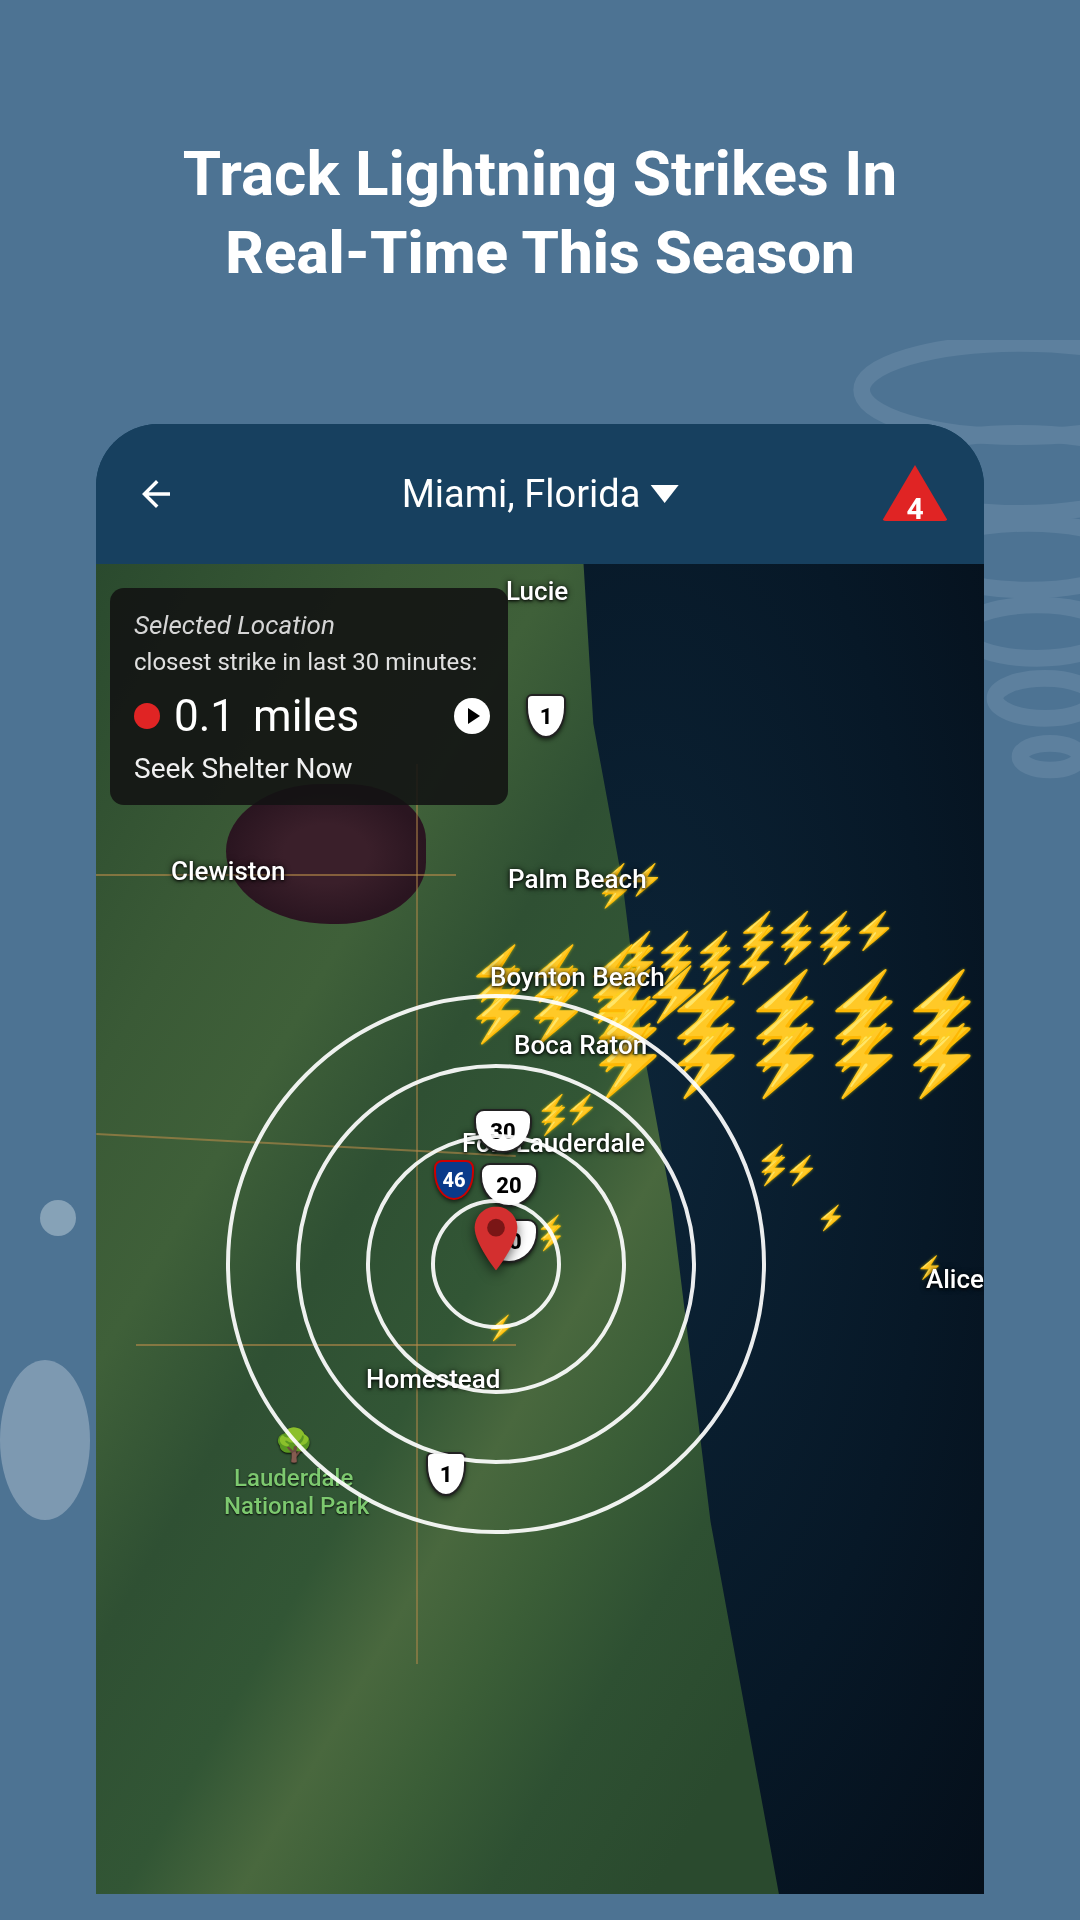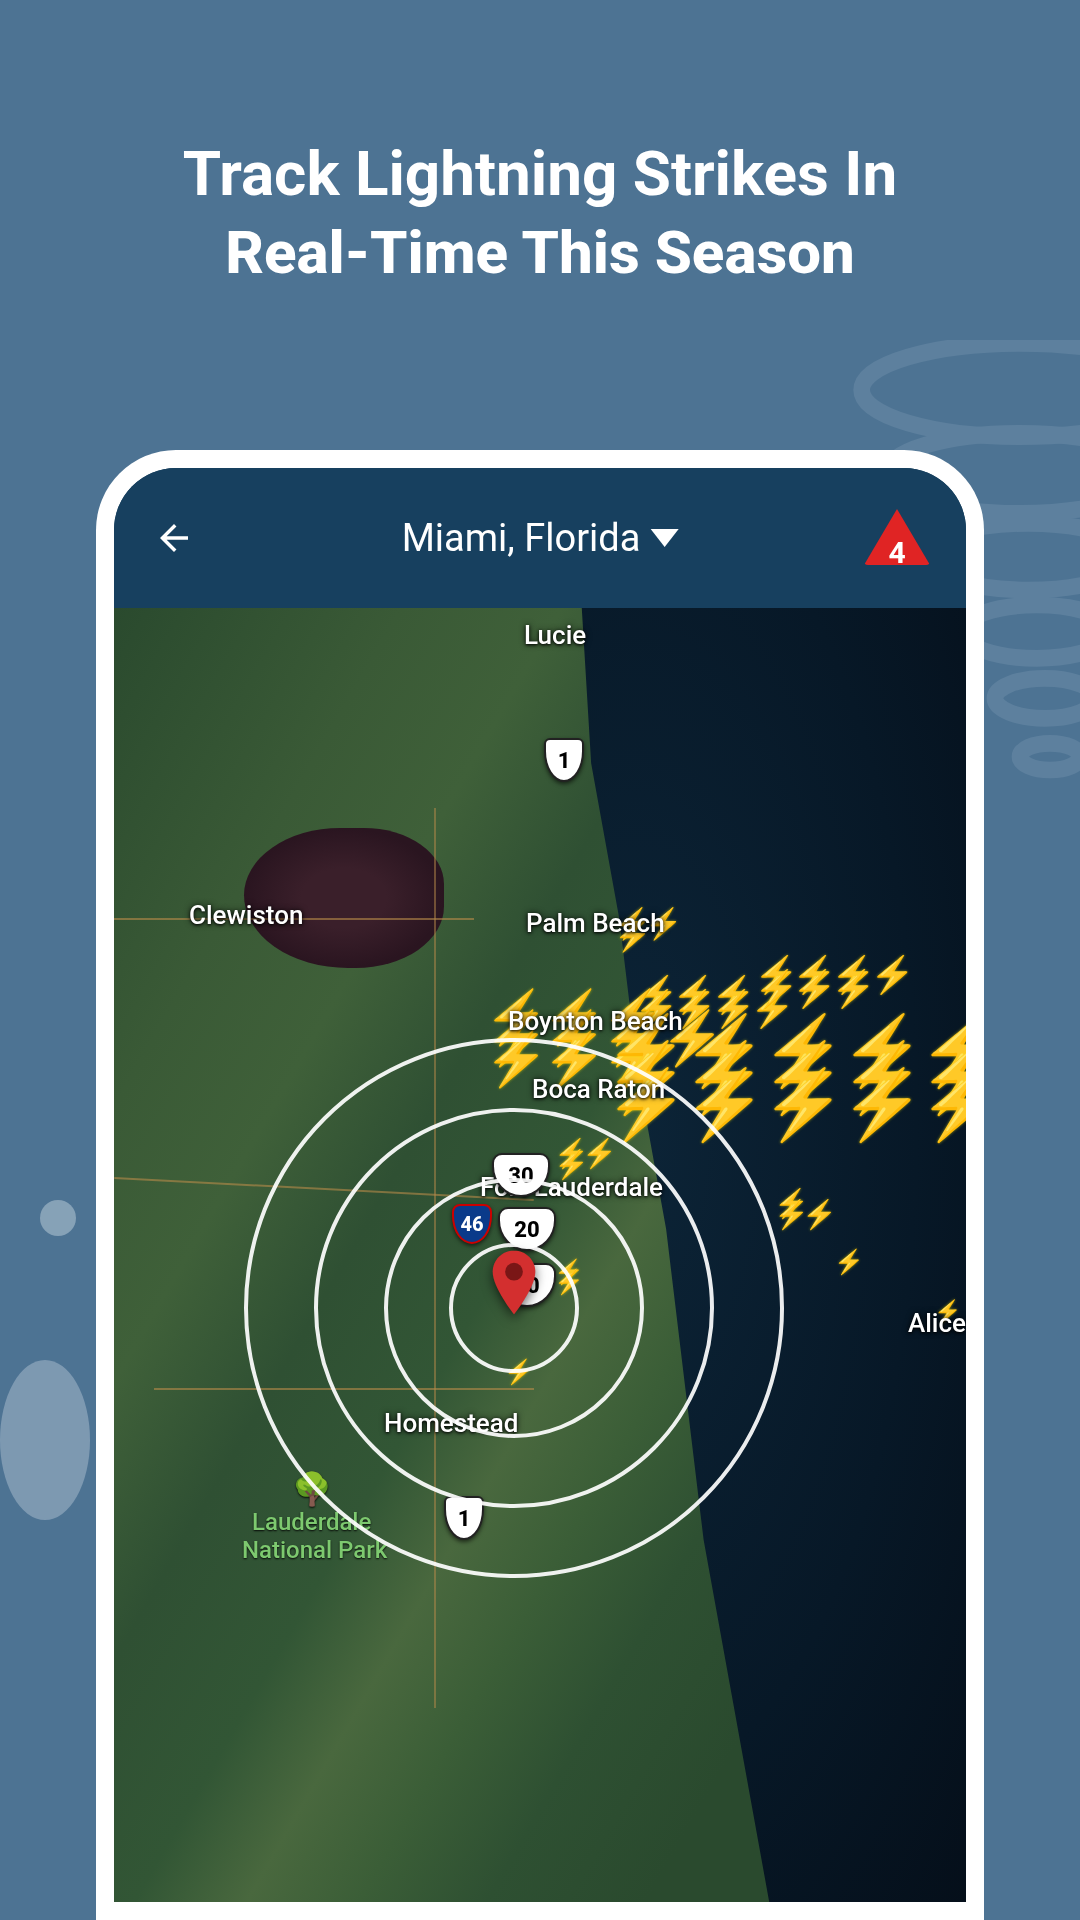--- a/index.html
+++ b/index.html
@@ -51,26 +51,25 @@
     top: 1360px;
     width: 90px;
     height: 160px;
     background: #b7c8d6;
     border-radius: 50%;
     opacity: 0.45;
   }
   .phone-frame {
     position: absolute;
     left: 96px;
-    top: 450px;
+    top: 424px;
     width: 888px;
     height: 1470px;
     background: #fff;
     border-radius: 80px 80px 0 0;
-    padding: 18px;
   }
   .phone-inner {
     width: 100%;
     height: 100%;
     background: #17405f;
     border-radius: 62px 62px 0 0;
     overflow: hidden;
     position: relative;
   }
   .topbar {
@@ -436,17 +435,30 @@
         <div class="ring r2"></div>
         <div class="ring r1"></div>
         <div class="pin">
           <svg viewBox="0 0 24 36" width="44" height="64">
             <path d="M12 0C5.4 0 0 5.4 0 12c0 9 12 24 12 24s12-15 12-24C24 5.4 18.6 0 12 0z" fill="#d32f2f"></path>
             <circle cx="12" cy="12" r="5" fill="#7a1616"></circle>
           </svg>
         </div>
       </div>
 
+      <div class="info-card">
+        <div class="info-title">Selected Location</div>
+        <div class="info-sub">closest strike in last 30 minutes:</div>
+        <div class="info-dist-row">
+          <div class="red-dot"></div>
+          <div class="info-dist">
+            <span>0.1</span>
+            <span>miles</span>
+          </div>
+          <div class="info-arrow"></div>
+        </div>
+        <div class="info-warn">Seek Shelter Now</div>
+      </div>
 
     </div>
 
   </div>
 </div>
 
 </body></html>

